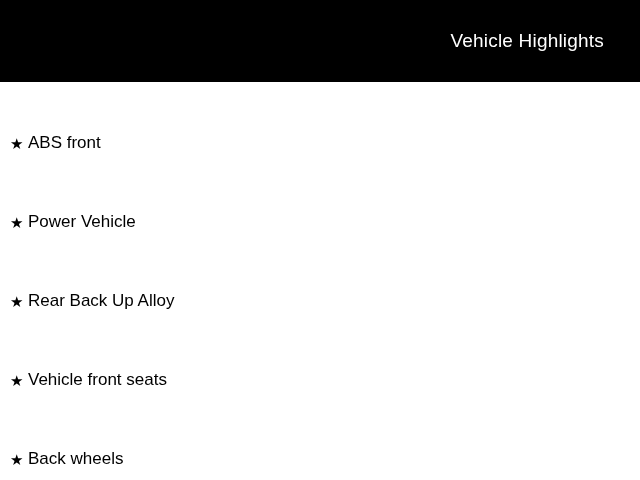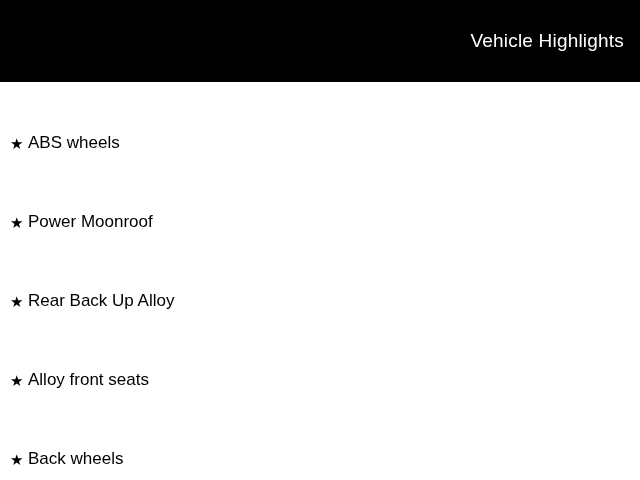--- a/index.html
+++ b/index.html
@@ -20,21 +20,21 @@
     background: #ffffff;
   }
   .header-bar {
     width: 640px;
     height: 82px;
     background: #000000;
     display: flex;
     align-items: center;
     justify-content: flex-end;
     box-sizing: border-box;
-    padding-right: 16px;
+    padding-right: 36px;
   }
   .header-title {
     color: #ffffff;
     font-size: 19px;
     font-weight: 400;
     letter-spacing: 0.2px;
   }
   .highlights-list {
     list-style: none;
     margin: 0;
@@ -69,33 +69,33 @@
 
 <div class="page">
 
   <div class="header-bar">
     <div class="header-title">Vehicle Highlights</div>
   </div>
 
   <ul class="highlights-list">
     <li class="highlight-item">
       <span class="star-icon">★</span>
-      <span class="highlight-label">ABS wheels</span>
+      <span class="highlight-label">ABS front</span>
     </li>
     <li class="highlight-item">
       <span class="star-icon">★</span>
-      <span class="highlight-label">Power Moonroof</span>
+      <span class="highlight-label">Power Vehicle</span>
     </li>
     <li class="highlight-item">
       <span class="star-icon">★</span>
       <span class="highlight-label">Rear Back Up Alloy</span>
     </li>
     <li class="highlight-item">
       <span class="star-icon">★</span>
-      <span class="highlight-label">Alloy front seats</span>
+      <span class="highlight-label">Vehicle front seats</span>
     </li>
     <li class="highlight-item">
       <span class="star-icon">★</span>
       <span class="highlight-label">Back wheels</span>
     </li>
   </ul>
 
 </div>
 
 </body></html>

